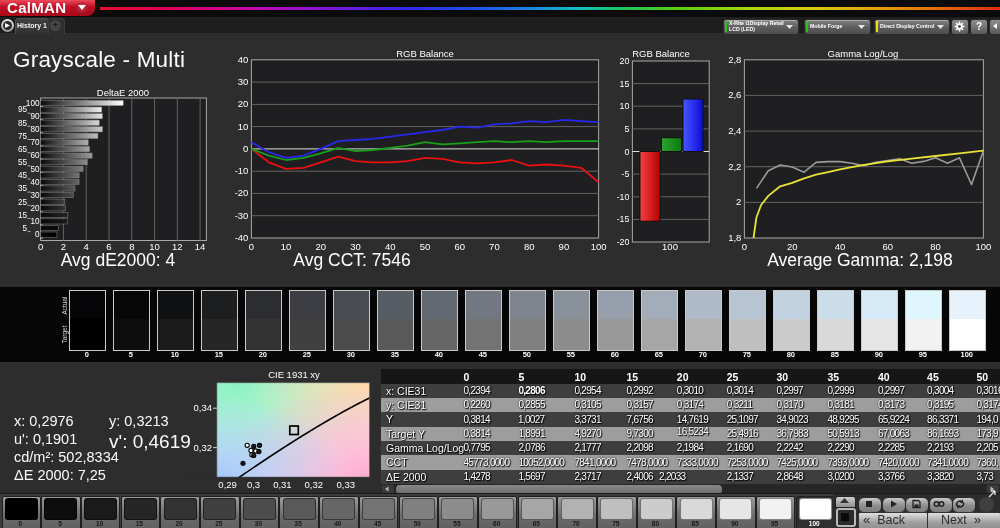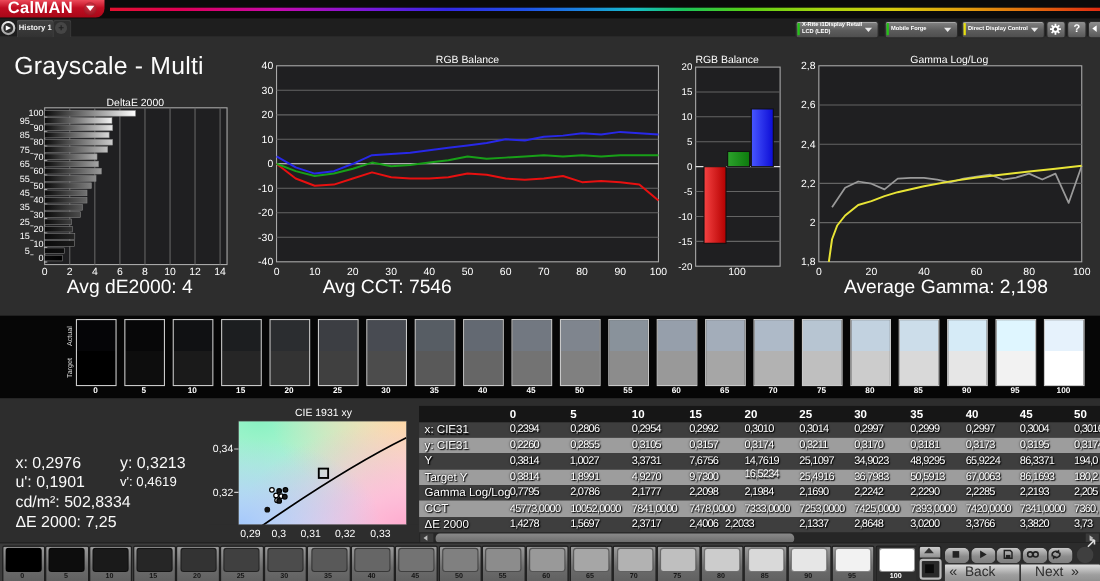--- a/index.html
+++ b/index.html
@@ -365,21 +365,21 @@
 <div class="abs" style="left:812.8px;top:350px;width:44px;text-align:center;color:#fff;font-size:7.5px;font-weight:bold;">85</div>
 <div class="abs" style="left:860.8px;top:289.5px;width:35px;height:59px;border:1px solid #c9c9c9;background:linear-gradient(to bottom,#d6ebf7 0,#d6ebf7 28px,#e6e6e6 28px,#e6e6e6 59px);"></div>
 <div class="abs" style="left:856.8px;top:350px;width:44px;text-align:center;color:#fff;font-size:7.5px;font-weight:bold;">90</div>
 <div class="abs" style="left:904.8px;top:289.5px;width:35px;height:59px;border:1px solid #c9c9c9;background:linear-gradient(to bottom,#dff6ff 0,#dff6ff 28px,#f2f2f2 28px,#f2f2f2 59px);"></div>
 <div class="abs" style="left:900.8px;top:350px;width:44px;text-align:center;color:#fff;font-size:7.5px;font-weight:bold;">95</div>
 <div class="abs" style="left:948.8px;top:289.5px;width:35px;height:59px;border:1px solid #c9c9c9;background:linear-gradient(to bottom,#e6f2fc 0,#e6f2fc 28px,#ffffff 28px,#ffffff 59px);"></div>
 <div class="abs" style="left:944.8px;top:350px;width:44px;text-align:center;color:#fff;font-size:7.5px;font-weight:bold;">100</div>
 <div class="abs" style="left:14px;top:413px;color:#fafafa;font-size:14.5px;">x: 0,2976</div>
 <div class="abs" style="left:109px;top:413px;color:#fafafa;font-size:14.5px;">y: 0,3213</div>
 <div class="abs" style="left:14px;top:431px;color:#fafafa;font-size:14.5px;">u': 0,1901</div>
-<div class="abs" style="left:109px;top:431px;color:#fafafa;font-size:12px;text-align:center;">v': 0,4619</div>
+<div class="abs" style="left:109px;top:431px;color:#fafafa;font-size:19px;text-align:center;">v': 0,4619</div>
 <div class="abs" style="left:14px;top:449px;color:#fafafa;font-size:14.5px;">cd/m²: 502,8334</div>
 <div class="abs" style="left:14px;top:467px;color:#fafafa;font-size:14.5px;">ΔE 2000: 7,25</div>
 <svg class="abs" style="left:190px;top:366px" width="200" height="125" viewBox="0 0 200 125">
       <defs>
 <radialGradient id="cg" cx="0.12" cy="0.0" r="1.05">
           <stop offset="0" stop-color="#8af2c2"></stop>
           <stop offset="0.55" stop-color="#8af2c2" stop-opacity="0.55"></stop>
           <stop offset="1" stop-color="#8af2c2" stop-opacity="0"></stop>
         </radialGradient>
 <radialGradient id="cb" cx="0.0" cy="1.0" r="0.85">
@@ -435,21 +435,21 @@
 <div class="abs" style="left:676.8px;top:370.5px;color:#fff;font-size:10.5px;font-weight:bold;">20</div>
 <div class="abs" style="left:726.7px;top:370.5px;color:#fff;font-size:10.5px;font-weight:bold;">25</div>
 <div class="abs" style="left:776.5px;top:370.5px;color:#fff;font-size:10.5px;font-weight:bold;">30</div>
 <div class="abs" style="left:827.5px;top:370.5px;color:#fff;font-size:10.5px;font-weight:bold;">35</div>
 <div class="abs" style="left:877.9px;top:370.5px;color:#fff;font-size:10.5px;font-weight:bold;">40</div>
 <div class="abs" style="left:927.1px;top:370.5px;color:#fff;font-size:10.5px;font-weight:bold;">45</div>
 <div class="abs" style="left:976.4px;top:370.5px;color:#fff;font-size:10.5px;font-weight:bold;">50</div>
 <div class="abs" style="left:381px;top:383.50px;width:619px;height:14.35px;background:#3e3e3e"></div>
 <div class="abs" style="left:386px;top:384.50px;color:#fff;font-size:10.5px;text-shadow:0 0 2px #000,1px 1px 1px #000;white-space:nowrap;">x: CIE31</div>
 <div class="abs" style="left:463.5px;top:385.00px;color:#fff;font-size:10px;letter-spacing:-0.7px;text-shadow:0 0 2px #000,1px 1px 1px #000;white-space:nowrap;">0,2394</div>
-<div class="abs" style="left:518.4px;top:385.00px;color:#fff;font-size:10px;letter-spacing:-0.7px;text-shadow:0 0 2px #000,1px 1px 1px #000;white-space:nowrap;">0,2806</div>
+<div class="abs" style="left:518.4px;top:385.00px;color:#fff;font-size:10px;letter-spacing:-0.7px;text-shadow:0 0 2px #000,1px 1px 1px #000;white-space:nowrap;font-weight:bold;">0,2806</div>
 <div class="abs" style="left:574.4px;top:385.00px;color:#fff;font-size:10px;letter-spacing:-0.7px;text-shadow:0 0 2px #000,1px 1px 1px #000;white-space:nowrap;">0,2954</div>
 <div class="abs" style="left:626.5px;top:385.00px;color:#fff;font-size:10px;letter-spacing:-0.7px;text-shadow:0 0 2px #000,1px 1px 1px #000;white-space:nowrap;">0,2992</div>
 <div class="abs" style="left:676.8px;top:385.00px;color:#fff;font-size:10px;letter-spacing:-0.7px;text-shadow:0 0 2px #000,1px 1px 1px #000;white-space:nowrap;">0,3010</div>
 <div class="abs" style="left:726.7px;top:385.00px;color:#fff;font-size:10px;letter-spacing:-0.7px;text-shadow:0 0 2px #000,1px 1px 1px #000;white-space:nowrap;">0,3014</div>
 <div class="abs" style="left:776.5px;top:385.00px;color:#fff;font-size:10px;letter-spacing:-0.7px;text-shadow:0 0 2px #000,1px 1px 1px #000;white-space:nowrap;">0,2997</div>
 <div class="abs" style="left:827.5px;top:385.00px;color:#fff;font-size:10px;letter-spacing:-0.7px;text-shadow:0 0 2px #000,1px 1px 1px #000;white-space:nowrap;">0,2999</div>
 <div class="abs" style="left:877.9px;top:385.00px;color:#fff;font-size:10px;letter-spacing:-0.7px;text-shadow:0 0 2px #000,1px 1px 1px #000;white-space:nowrap;">0,2997</div>
 <div class="abs" style="left:927.1px;top:385.00px;color:#fff;font-size:10px;letter-spacing:-0.7px;text-shadow:0 0 2px #000,1px 1px 1px #000;white-space:nowrap;">0,3004</div>
 <div class="abs" style="left:976.4px;top:385.00px;color:#fff;font-size:10px;letter-spacing:-0.7px;text-shadow:0 0 2px #000,1px 1px 1px #000;white-space:nowrap;">0,3016</div>
 <div class="abs" style="left:381px;top:397.85px;width:619px;height:14.35px;background:#9d9d9d"></div>
@@ -483,21 +483,21 @@
 <div class="abs" style="left:463.5px;top:428.05px;color:#fff;font-size:10px;letter-spacing:-0.7px;text-shadow:0 0 2px #000,1px 1px 1px #000;white-space:nowrap;">0,3814</div>
 <div class="abs" style="left:518.4px;top:428.05px;color:#fff;font-size:10px;letter-spacing:-0.7px;text-shadow:0 0 2px #000,1px 1px 1px #000;white-space:nowrap;">1,8991</div>
 <div class="abs" style="left:574.4px;top:428.05px;color:#fff;font-size:10px;letter-spacing:-0.7px;text-shadow:0 0 2px #000,1px 1px 1px #000;white-space:nowrap;">4,9270</div>
 <div class="abs" style="left:626.5px;top:428.05px;color:#fff;font-size:10px;letter-spacing:-0.7px;text-shadow:0 0 2px #000,1px 1px 1px #000;white-space:nowrap;">9,7300</div>
 <div class="abs" style="left:676.8px;top:426px;color:#fff;font-size:10px;letter-spacing:-0.7px;text-shadow:0 0 2px #000,1px 1px 1px #000;white-space:nowrap;">16,5234</div>
 <div class="abs" style="left:726.7px;top:428.05px;color:#fff;font-size:10px;letter-spacing:-0.7px;text-shadow:0 0 2px #000,1px 1px 1px #000;white-space:nowrap;">25,4916</div>
 <div class="abs" style="left:776.5px;top:428.05px;color:#fff;font-size:10px;letter-spacing:-0.7px;text-shadow:0 0 2px #000,1px 1px 1px #000;white-space:nowrap;">36,7983</div>
 <div class="abs" style="left:827.5px;top:428.05px;color:#fff;font-size:10px;letter-spacing:-0.7px;text-shadow:0 0 2px #000,1px 1px 1px #000;white-space:nowrap;">50,5913</div>
 <div class="abs" style="left:877.9px;top:428.05px;color:#fff;font-size:10px;letter-spacing:-0.7px;text-shadow:0 0 2px #000,1px 1px 1px #000;white-space:nowrap;">67,0063</div>
 <div class="abs" style="left:927.1px;top:428.05px;color:#fff;font-size:10px;letter-spacing:-0.7px;text-shadow:0 0 2px #000,1px 1px 1px #000;white-space:nowrap;">86,1693</div>
-<div class="abs" style="left:976.4px;top:428.05px;color:#fff;font-size:10px;letter-spacing:-0.7px;text-shadow:0 0 2px #000,1px 1px 1px #000;white-space:nowrap;">180,2</div>
+<div class="abs" style="left:976.4px;top:428.05px;color:#fff;font-size:10px;letter-spacing:-0.7px;text-shadow:0 0 2px #000,1px 1px 1px #000;white-space:nowrap;">173,9</div>
 <div class="abs" style="left:381px;top:440.90px;width:619px;height:14.35px;background:#3e3e3e"></div>
 <div class="abs" style="left:386px;top:441.90px;color:#fff;font-size:10.5px;text-shadow:0 0 2px #000,1px 1px 1px #000;white-space:nowrap;">Gamma Log/Log</div>
 <div class="abs" style="left:463.5px;top:442.40px;color:#fff;font-size:10px;letter-spacing:-0.7px;text-shadow:0 0 2px #000,1px 1px 1px #000;white-space:nowrap;">0,7795</div>
 <div class="abs" style="left:518.4px;top:442.40px;color:#fff;font-size:10px;letter-spacing:-0.7px;text-shadow:0 0 2px #000,1px 1px 1px #000;white-space:nowrap;">2,0786</div>
 <div class="abs" style="left:574.4px;top:442.40px;color:#fff;font-size:10px;letter-spacing:-0.7px;text-shadow:0 0 2px #000,1px 1px 1px #000;white-space:nowrap;">2,1777</div>
 <div class="abs" style="left:626.5px;top:442.40px;color:#fff;font-size:10px;letter-spacing:-0.7px;text-shadow:0 0 2px #000,1px 1px 1px #000;white-space:nowrap;">2,2098</div>
 <div class="abs" style="left:676.8px;top:442.40px;color:#fff;font-size:10px;letter-spacing:-0.7px;text-shadow:0 0 2px #000,1px 1px 1px #000;white-space:nowrap;">2,1984</div>
 <div class="abs" style="left:726.7px;top:442.40px;color:#fff;font-size:10px;letter-spacing:-0.7px;text-shadow:0 0 2px #000,1px 1px 1px #000;white-space:nowrap;">2,1690</div>
 <div class="abs" style="left:776.5px;top:442.40px;color:#fff;font-size:10px;letter-spacing:-0.7px;text-shadow:0 0 2px #000,1px 1px 1px #000;white-space:nowrap;">2,2242</div>
 <div class="abs" style="left:827.5px;top:442.40px;color:#fff;font-size:10px;letter-spacing:-0.7px;text-shadow:0 0 2px #000,1px 1px 1px #000;white-space:nowrap;">2,2290</div>

